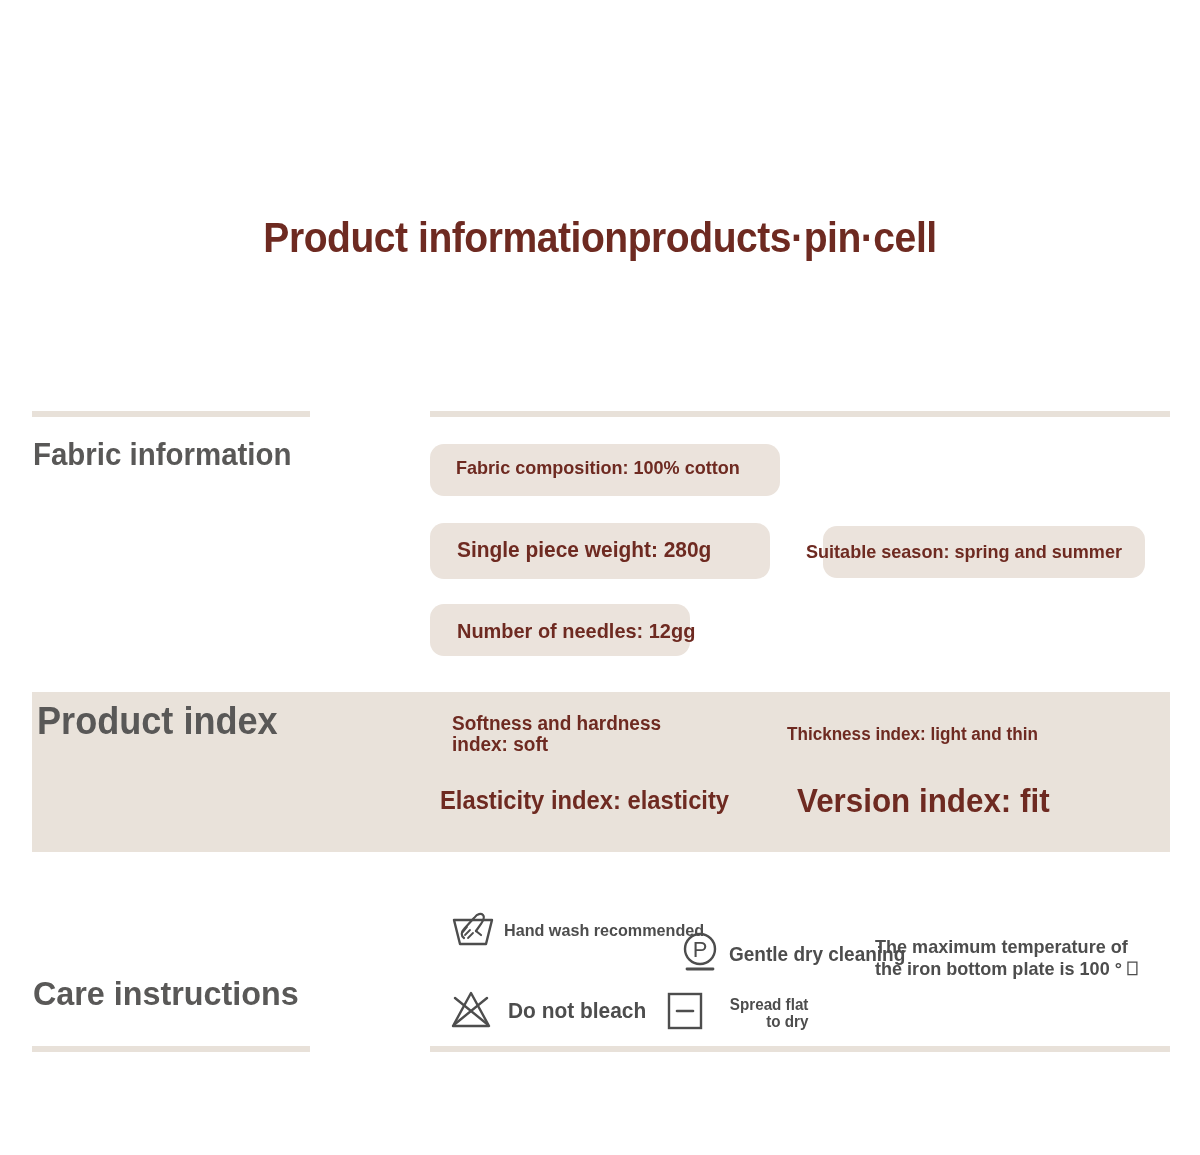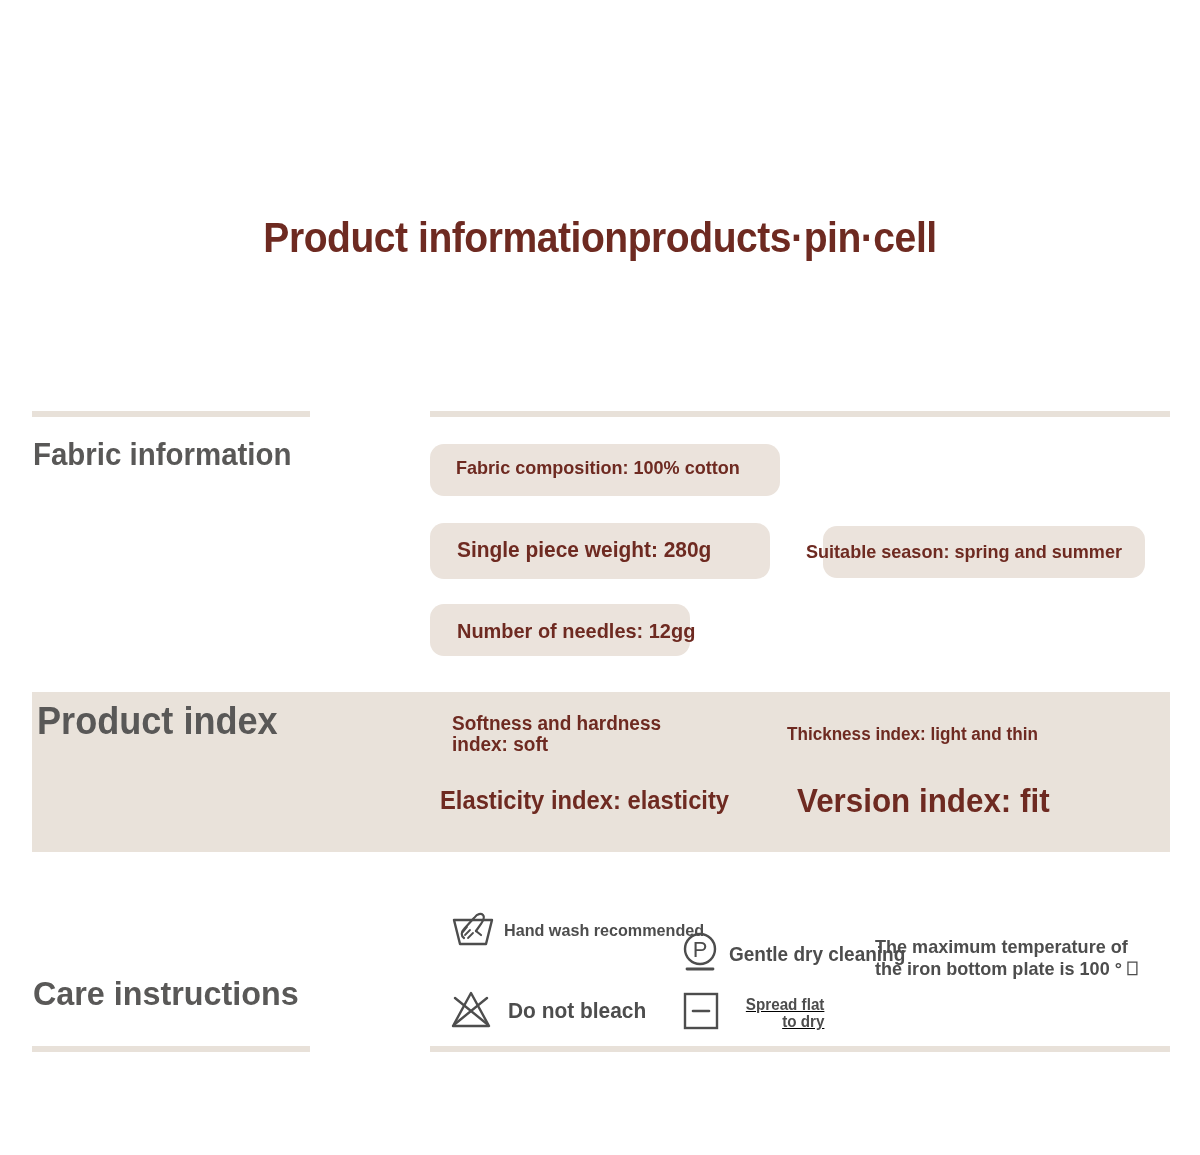--- a/index.html
+++ b/index.html
@@ -128,21 +128,21 @@
 
   .care-handwash { left: 450px; top: 909px; }
   .care-handwash .care-label { font-size: 17px; margin-left: 8px; }
 
   .care-nobleach { left: 448px; top: 988px; }
   .care-nobleach .care-label { font-size: 22px; margin-left: 14px; }
 
   .care-drycleaning { left: 678px; top: 930px; }
   .care-drycleaning .care-label { font-size: 20px; margin-left: 7px; }
 
-  .care-flatdry { left: 680px; top: 990px; text-decoration: underline; }
+  .care-flatdry { left: 664px; top: 990px; }
   .care-flatdry .care-label { font-size: 16px; margin-left: 15px; text-align: right; width: 92px; }
 
   .care-iron {
     position: absolute;
     left: 875px;
     top: 936px;
     width: 290px;
     color: #4d4d4d;
     font-size: 19px;
     font-weight: bold;

